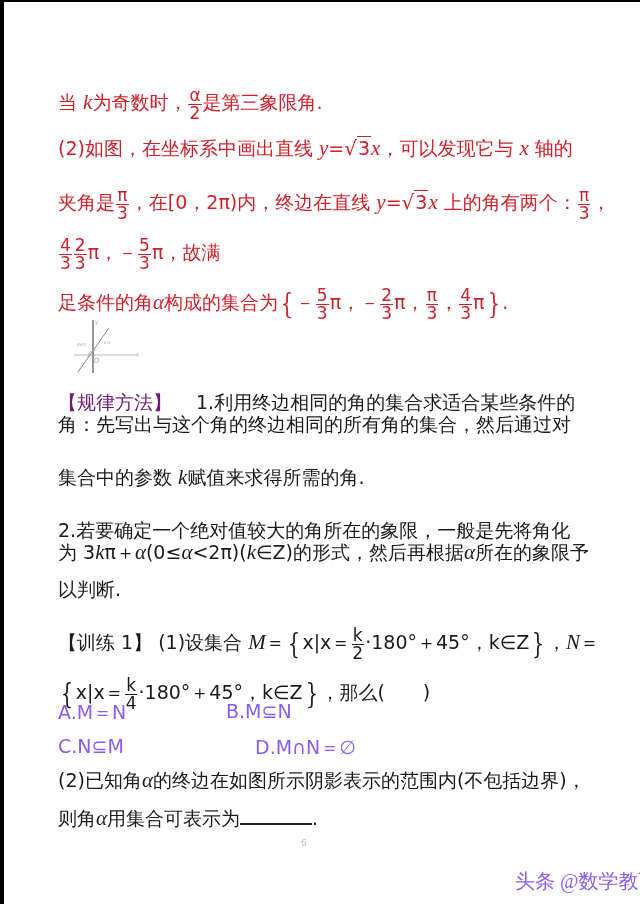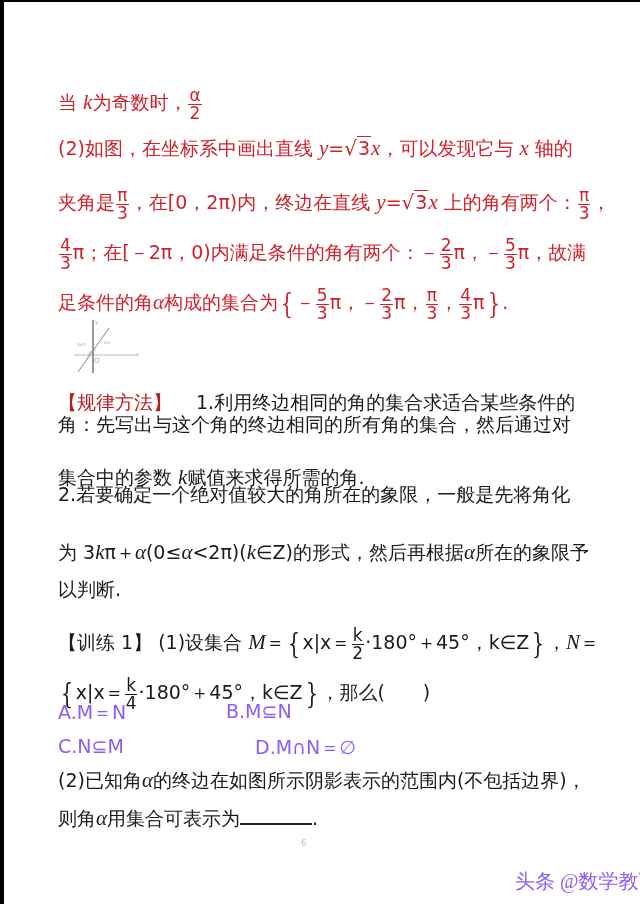--- a/index.html
+++ b/index.html
@@ -10,21 +10,21 @@
     }
     .page-frame {
       position: absolute; left: 0; top: 0; width: 640px; height: 904px;
       border-top: 2px solid #000; border-left: 4px solid #000; box-sizing: border-box;
     }
     .line {
       position: absolute; left: 58px; white-space: nowrap;
       font-size: 19px; line-height: 24px; color: #1a1a1a;
     }
     .red { color: #d0202a; }
-    .blue { color: #b91c1c; }
+    .blue { color: #701a75; }
     i.v { font-family: "Liberation Serif", serif; font-style: italic; font-size: 21px; }
     .frac {
       display: inline-flex; flex-direction: column; align-items: center;
       vertical-align: middle; font-size: 17px; line-height: 17px; margin: 0 1px;
       position: relative; top: 1px;
     }
     .frac .num { border-bottom: 1.2px solid currentColor; padding: 0 1px; }
     .frac .den { padding: 0 1px; }
     .sqrt { display: inline-block; position: relative; }
     .sqrt .rad { font-size: 20px; }
@@ -38,42 +38,42 @@
   </style>
 </head>
 <body>
 
 <div class="page-frame"></div>
 
 <div class="line red" style="top:86px;">
   <span>当 </span><i class="v">k</i><span>为奇数时，</span><span class="frac">
       <span class="num">α</span>
       <span class="den">2</span>
-    </span>
+    </span><span>是第三象限角.</span>
 </div>
 
 <div class="line red" style="top:136px;">
   <span>(2)如图，在坐标系中画出直线 </span><i class="v">y</i><span>=</span><span class="sqrt"><span class="rad">√</span><span class="under">3</span></span><i class="v">x</i><span>，可以发现它与 </span><i class="v">x</i><span> 轴的</span>
 </div>
 
 <div class="line red" style="top:186px;">
   <span>夹角是</span><span class="frac">
       <span class="num">π</span>
       <span class="den">3</span>
     </span><span>，在[0，2π)内，终边在直线 </span><i class="v">y</i><span>=</span><span class="sqrt"><span class="rad">√</span><span class="under">3</span></span><i class="v">x</i><span> 上的角有两个：</span><span class="frac">
       <span class="num">π</span>
       <span class="den">3</span>
     </span><span>，</span>
 </div>
 
 <div class="line red" style="top:236px;">
   <span class="frac">
       <span class="num">4</span>
       <span class="den">3</span>
-    </span><span>π；在[－2π，0)内满足条件的角有两个：－</span><span class="frac">
+    </span><span class="frac">
       <span class="num">2</span>
       <span class="den">3</span>
     </span><span>π，－</span><span class="frac">
       <span class="num">5</span>
       <span class="den">3</span>
     </span><span>π，故满</span>
 </div>
 
 <div class="line red" style="top:286px;">
   <span>足条件的角</span><i class="v">α</i><span>构成的集合为</span><span class="brace">{</span><span>－</span><span class="frac">
@@ -105,21 +105,21 @@
 
 <div class="line" style="top:390px;">
   <span class="blue">【规律方法】</span><span style="display:inline-block;width:24px;"></span><span>1.利用终边相同的角的集合求适合某些条件的</span>
 </div>
 <div class="line" style="top:412px;">
   <span>角：先写出与这个角的终边相同的所有角的集合，然后通过对</span>
 </div>
 <div class="line" style="top:465px;">
   <span>集合中的参数 </span><i class="v">k</i><span>赋值来求得所需的角.</span>
 </div>
-<div class="line" style="top:482px;">
+<div class="line" style="top:518px;">
   <span>2.若要确定一个绝对值较大的角所在的象限，一般是先将角化</span>
 </div>
 <div class="line" style="top:540px;">
   <span>为 3</span><i class="v">k</i><span>π＋</span><i class="v">α</i><span>(0≤</span><i class="v">α</i><span>&lt;2π)(</span><i class="v">k</i><span>∈Z)的形式，然后再根据</span><i class="v">α</i><span>所在的象限予</span>
 </div>
 <div class="line" style="top:577px;">
   <span>以判断.</span>
 </div>
 
 <div class="line" style="top:626px;">

